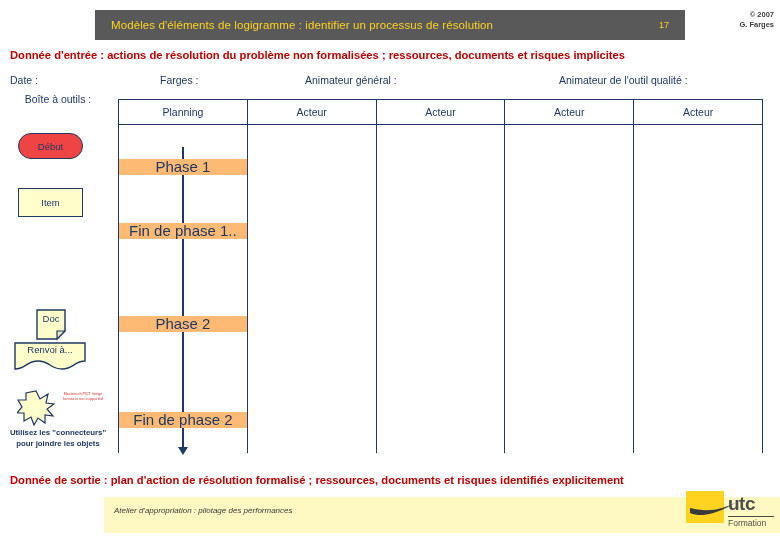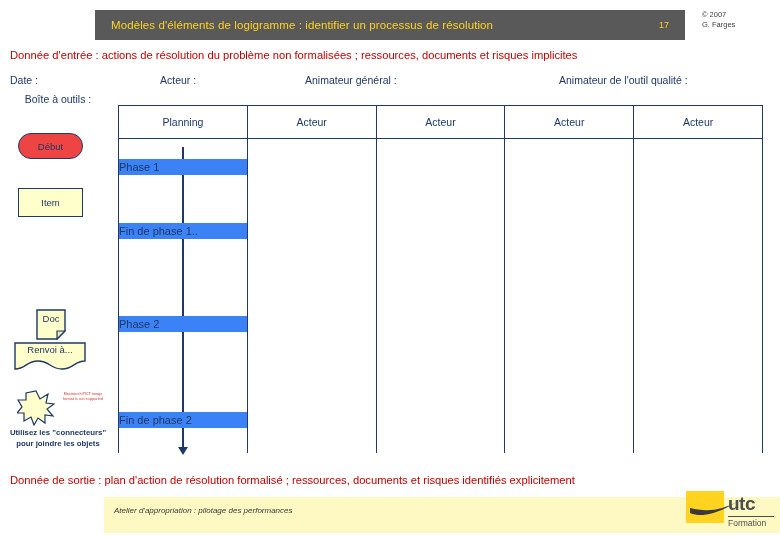--- a/index.html
+++ b/index.html
@@ -34,33 +34,33 @@
     flex: 1;
   }
   .title-bar .slide-no {
     color: #ffd320;
     font-size: 9px;
   }
   .copyright {
     position: absolute;
     right: 6px; top: 10px;
     width: 72px;
-    text-align: left;
+    text-align: right;
     color: #404040;
     font-size: 7.5px;
     line-height: 10px;
-    font-weight: normal;
+    font-weight: bold;
   }
 
   
   .red-banner {
     position: absolute;
     color: #c00000;
     font-size: 11.2px;
-    font-weight: normal;
+    font-weight: bold;
     white-space: nowrap;
   }
   .red-in  { left: 10px; top: 49px; }
   .red-out { left: 10px; top: 474px; }
 
   
   .field-label {
     position: absolute;
     top: 74px;
     color: #1f3864;
@@ -162,22 +162,22 @@
   }
 
   
   .lane-table {
     position: absolute;
     left: 118px; top: 93px;
     width: 645px; height: 360px;
   }
   .lane-head {
     position: absolute;
-    left: 0; top: 12px;
-    width: 645px; height: 34px;
+    left: 0; top: 6px;
+    width: 645px; height: 26px;
     display: flex;
     border: 1.6px solid #1f3864;
   }
   .lane-head .cell {
     flex: 1 1 0;
     border-right: 1.6px solid #1f3864;
     display: flex; align-items: center; justify-content: center;
     color: #1f3864;
     font-size: 10.5px;
   }
@@ -213,25 +213,25 @@
     top: 328px;
     margin-left: -5px;
     width: 0; height: 0;
     border-left: 5px solid transparent;
     border-right: 5px solid transparent;
     border-top: 8px solid #1f3864;
   }
   .phase-label {
     position: absolute;
     width: 100%;
-    text-align: left;
-    color: #1f3864;
-    font-size: 11px;
+    text-align: center;
+    color: #1f3864;
+    font-size: 15px;
     line-height: 14px;
-    background: #3b82f6;
+    background: #fdba74;
     padding: 1px 0;
   }
   .ph1  { top: 40px; }
   .fin1 { top: 104px; }
   .ph2  { top: 197px; }
   .fin2 { top: 293px; }
 
   
   .footer-bar {
     position: absolute;
@@ -294,21 +294,21 @@
     <span class="slide-no">17</span>
   </div>
   <div class="copyright">
     <div>© 2007</div>
     <div>G. Farges</div>
   </div>
 
   <div class="red-banner red-in">Donnée d'entrée : actions de résolution du problème non formalisées ; ressources, documents et risques implicites</div>
 
   <div class="field-label lbl-date">Date :</div>
-  <div class="field-label lbl-group">Acteur :</div>
+  <div class="field-label lbl-group">Farges :</div>
   <div class="field-label lbl-anim">Animateur général :</div>
   <div class="field-label lbl-qual">Animateur de l'outil qualité :</div>
 
   <div class="toolbox-title">Boîte à outils :</div>
 
   <div class="shape-debut">
     <span class="tb-shape-label">Début</span>
   </div>
 
   <div class="shape-item">

